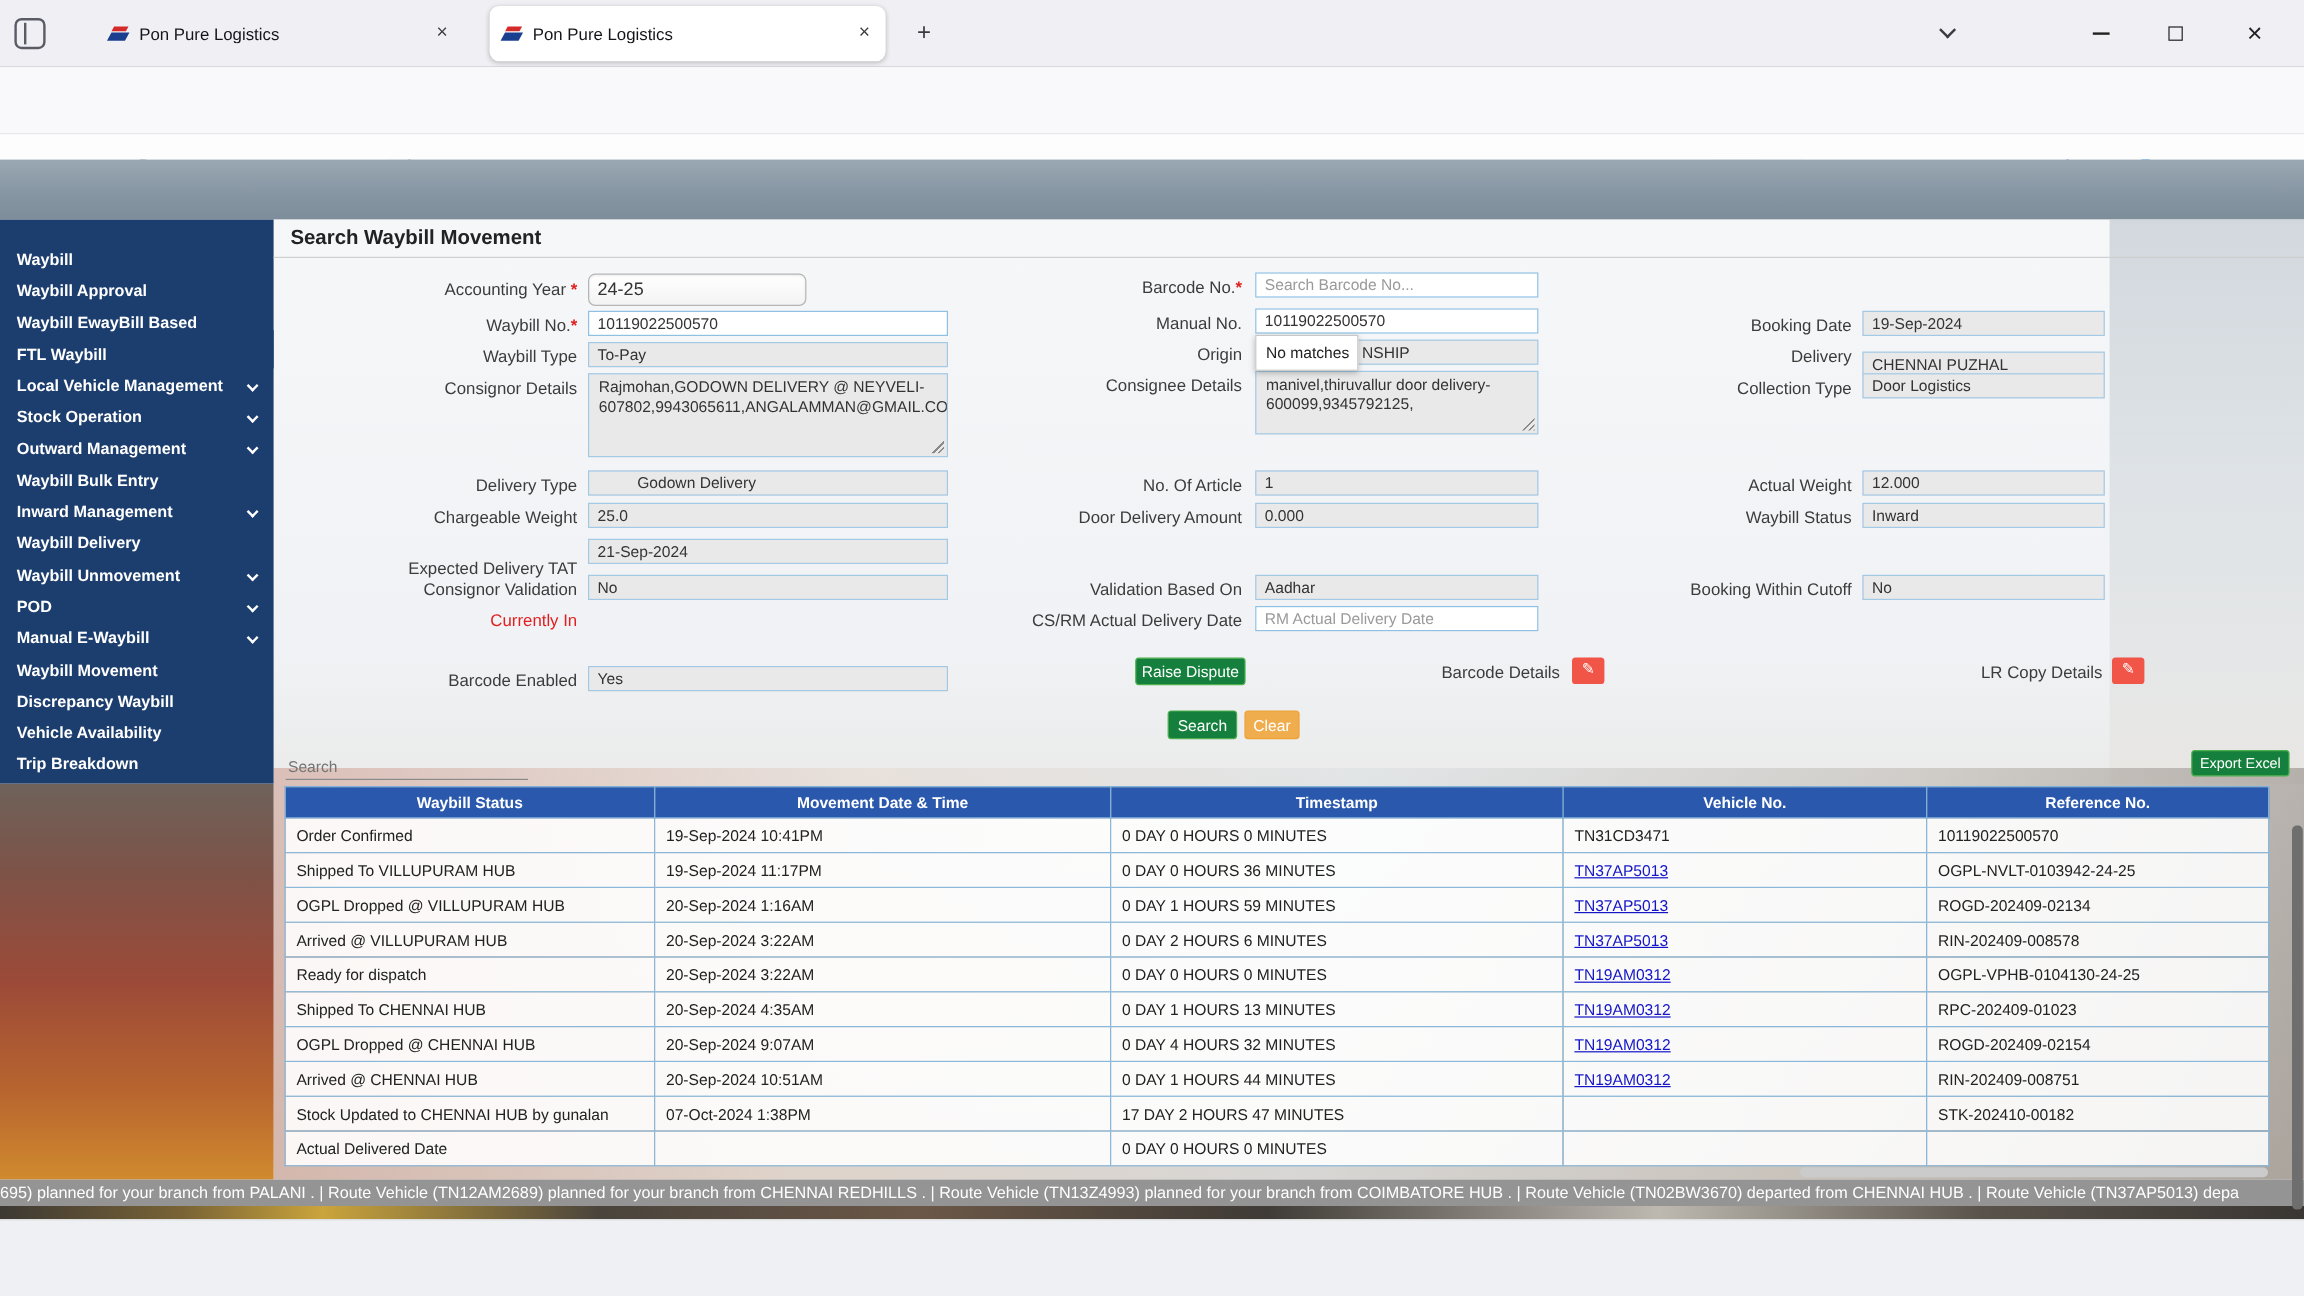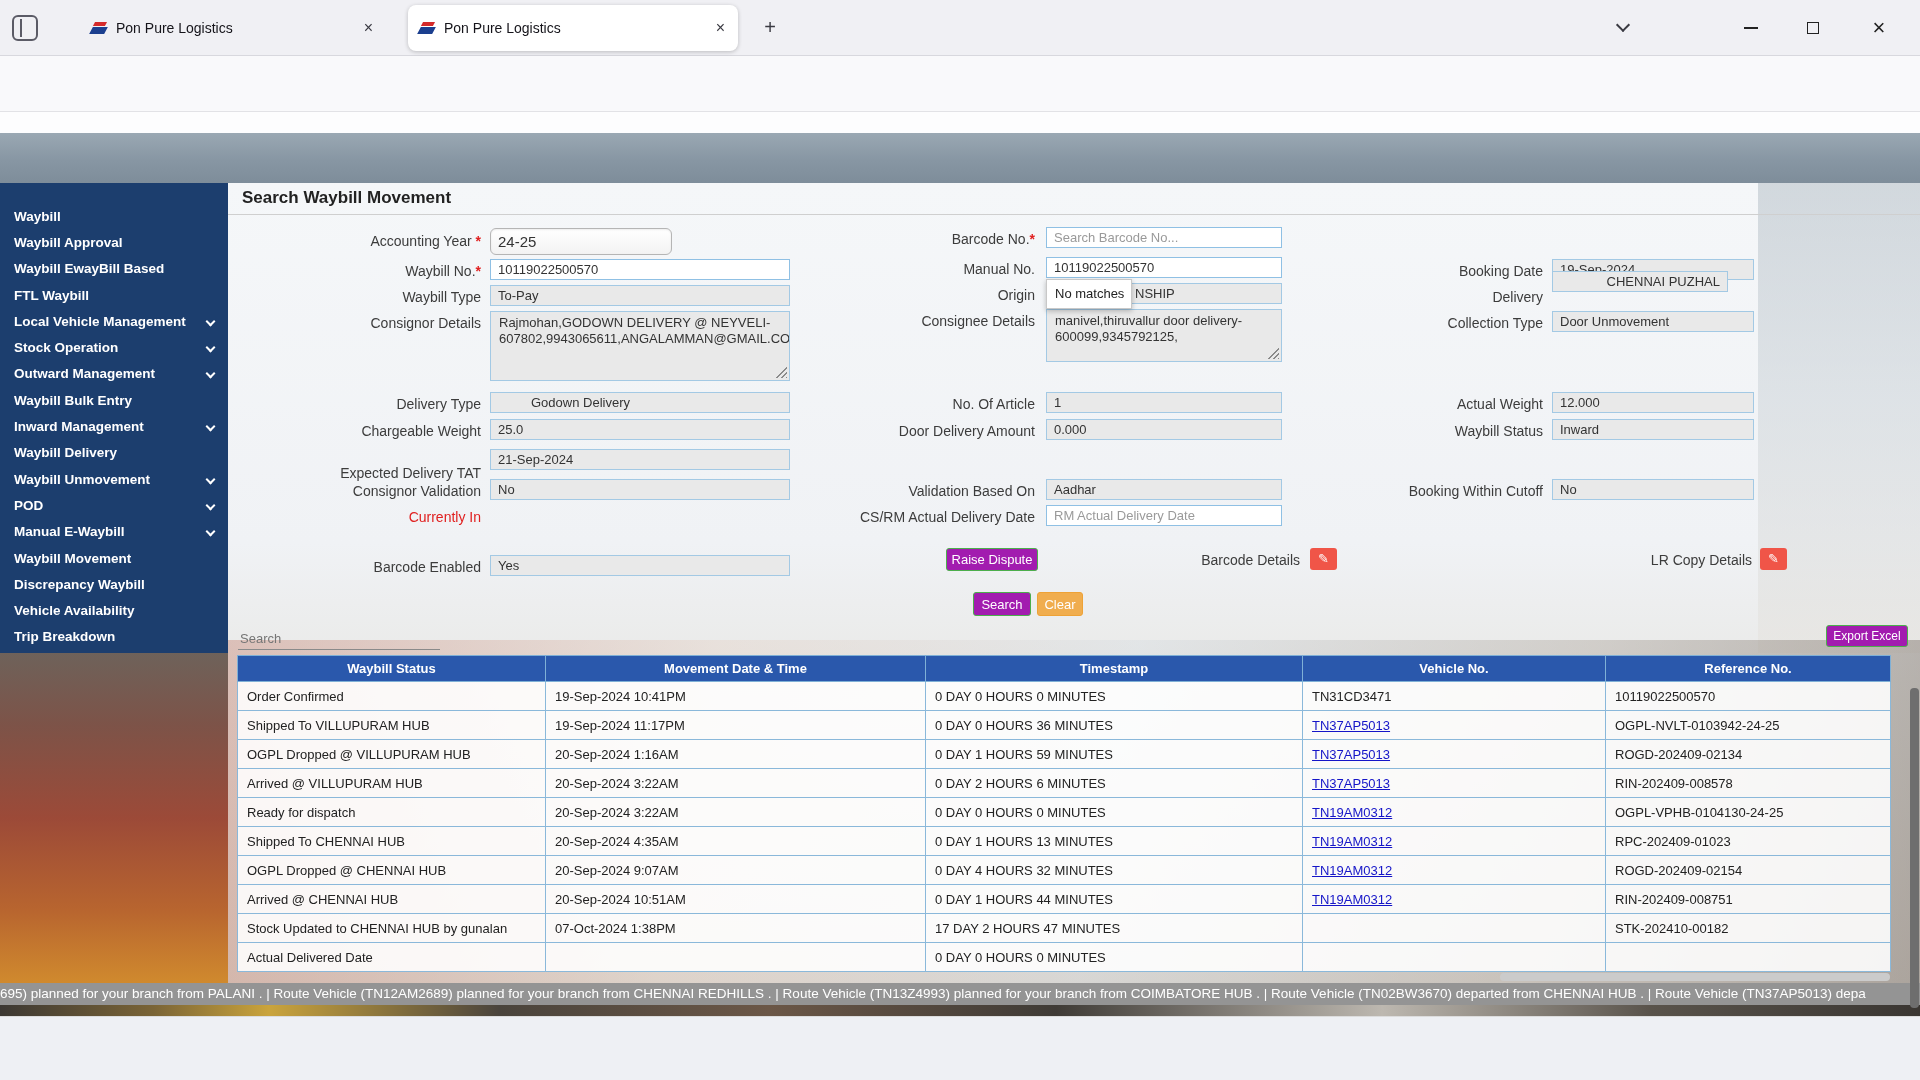--- a/index.html
+++ b/index.html
@@ -86,21 +86,21 @@
   .inp { position:absolute; height:21px; font-size:13px; font-family:"Liberation Sans",sans-serif; padding:1px 7px; color:#333; line-height:18px; }
   .ro  { background:#e9e9e9; border:1px solid #a3c9e4; }
   .wr  { background:#fff; border:1px solid #8fc0e4; }
   .ph  { color:#9a9a9a; }
   .sel { background:linear-gradient(180deg,#ffffff,#f3f3f3); border:1px solid #b5b5b5; border-radius:6px; box-shadow:inset 0 1px 2px rgba(0,0,0,.08); font-size:15px; height:27px; line-height:24px; }
   .ta  { position:absolute; background:#e9e9e9; border:1px solid #a3c9e4; font-size:13px; padding:3px 8px; color:#333; line-height:16px; overflow:hidden; }
   .handle::after { content:""; position:absolute; right:2px; bottom:2px; width:12px; height:12px;
     background:repeating-linear-gradient(135deg, transparent 0 2px, #8a8a8a 2px 3.5px); clip-path:polygon(100% 0,100% 100%,0 100%); }
   #no-matches-popup { left:1046px; top:279px; width:86px; height:30px; background:#fff; border:1px solid #c8c8c8; box-shadow:0 2px 5px rgba(0,0,0,.25); font-size:13px; color:#222; line-height:28px; padding-left:8px; z-index:6; }
   .btn { position:absolute; border-radius:3px; color:#fff; font-size:13px; text-align:center; border:none; cursor:pointer; font-family:"Liberation Sans",sans-serif; }
-  .green { background:#a21caf; border:1px solid #4cae4c; }
+  .green { background:#15803d; border:1px solid #4cae4c; }
   .orange { background:#f0ad4e; border:1px solid #eea236; }
   .red-ic { background:#f05548; width:27px; height:22px; font-family:"DejaVu Sans",sans-serif; font-size:13px; line-height:20px; border-radius:3px; }
 
   
   #filter-input { left:238px; top:628px; width:202px; height:22px; background:transparent; border:none; border-bottom:1px solid #8a8a8a; font-size:13px; color:#777; padding:2px 2px; }
   #export-btn { left:1826px; top:625px; width:82px; height:22px; font-size:12px; line-height:20px; }
   #tablewrap { left:237px; top:655px; width:1653px; }
   table { border-collapse:collapse; table-layout:fixed; width:1653px; }
   th { background:#2a58ac; color:#fff; font-size:13px; font-weight:bold; height:26px; border:1px solid #7fb0d6; text-align:center; }
   td { height:29px; font-size:13px; color:#222; border:1px solid #8ab8da; padding:0 9px; background:rgba(255,255,255,.88); white-space:nowrap; overflow:hidden; }
@@ -366,23 +366,23 @@
   <div class="abs lbl" style="left:795px;top:421px;">Door Delivery Amount</div>
   <div class="abs inp ro" style="left:1046px;top:419px;width:236px;">0.000</div>
   <div class="abs lbl" style="left:795px;top:481px;">Validation Based On</div>
   <div class="abs inp ro" style="left:1046px;top:479px;width:236px;">Aadhar</div>
   <div class="abs lbl" style="left:795px;top:507px;">CS/RM Actual Delivery Date</div>
   <div class="abs inp wr ph" style="left:1046px;top:505px;width:236px;">RM Actual Delivery Date</div>
 
   <div class="abs lbl" style="left:1303px;top:261px;">Booking Date</div>
   <div class="abs inp ro" style="left:1552px;top:259px;width:202px;">19-Sep-2024</div>
   <div class="abs lbl" style="left:1303px;top:287px;">Delivery</div>
-  <div class="abs inp ro" style="left:1552px;top:271px;width:176px;text-align:right;">CHENNAI PUZHAL</div>
+  <div class="abs inp ro" style="left:1552px;top:293px;width:202px;">CHENNAI PUZHAL</div>
   <div class="abs lbl" style="left:1303px;top:313px;">Collection Type</div>
-  <div class="abs inp ro" style="left:1552px;top:311px;width:202px;">Door Unmovement</div>
+  <div class="abs inp ro" style="left:1552px;top:311px;width:202px;">Door Logistics</div>
   <div class="abs lbl" style="left:1303px;top:394px;">Actual Weight</div>
   <div class="abs inp ro" style="left:1552px;top:392px;width:202px;">12.000</div>
   <div class="abs lbl" style="left:1303px;top:421px;">Waybill Status</div>
   <div class="abs inp ro" style="left:1552px;top:419px;width:202px;">Inward</div>
   <div class="abs lbl" style="left:1303px;top:481px;">Booking Within Cutoff</div>
   <div class="abs inp ro" style="left:1552px;top:479px;width:202px;">No</div>
 
   <button class="btn green" style="left:946px;top:548px;width:92px;height:23px;">Raise Dispute</button>
   <div class="abs lbl" style="left:1100px;top:550px;width:200px;">Barcode Details</div>
   <button class="btn red-ic" style="left:1310px;top:548px;"><span>✎</span></button>

